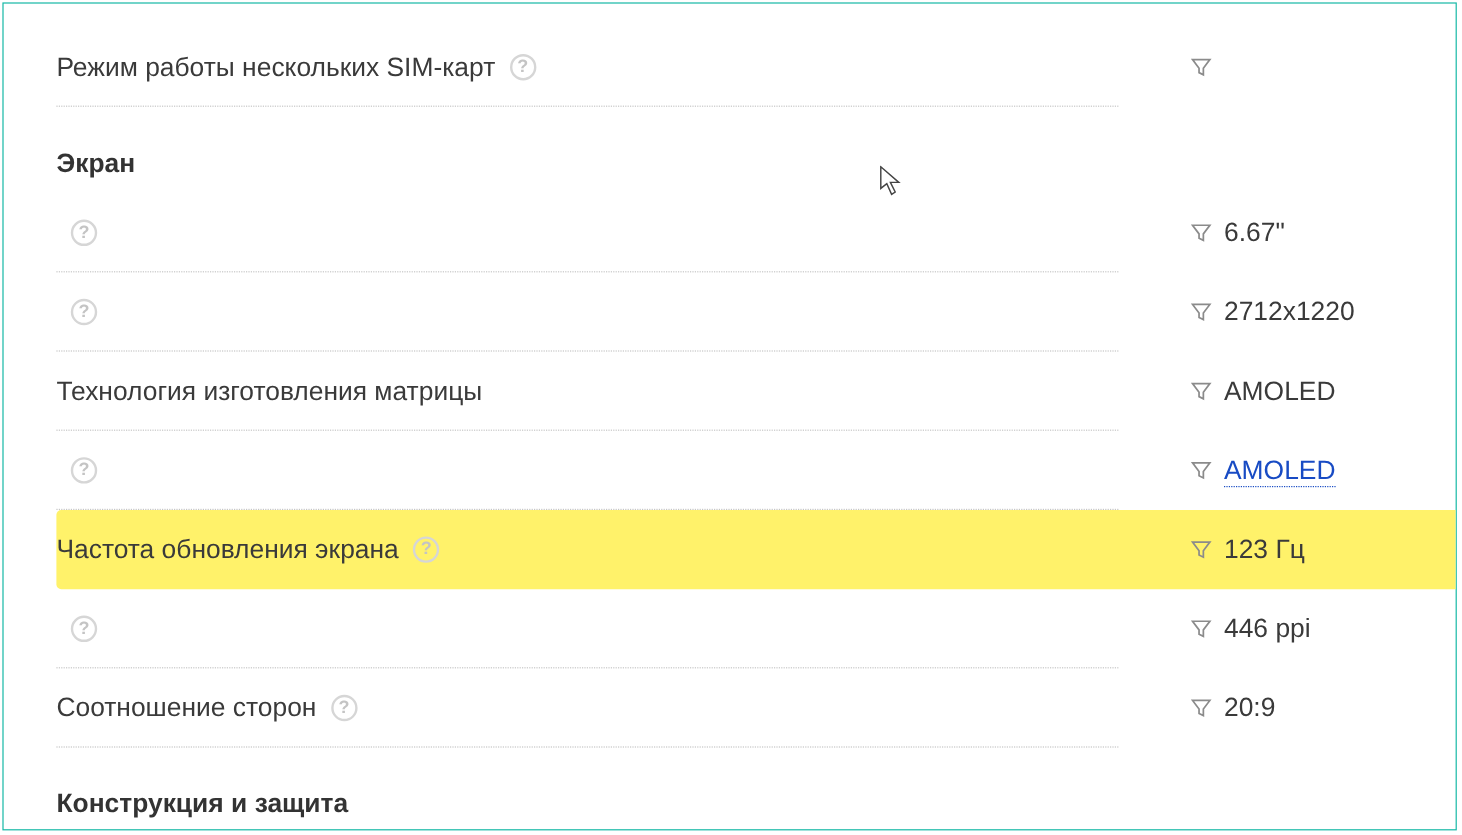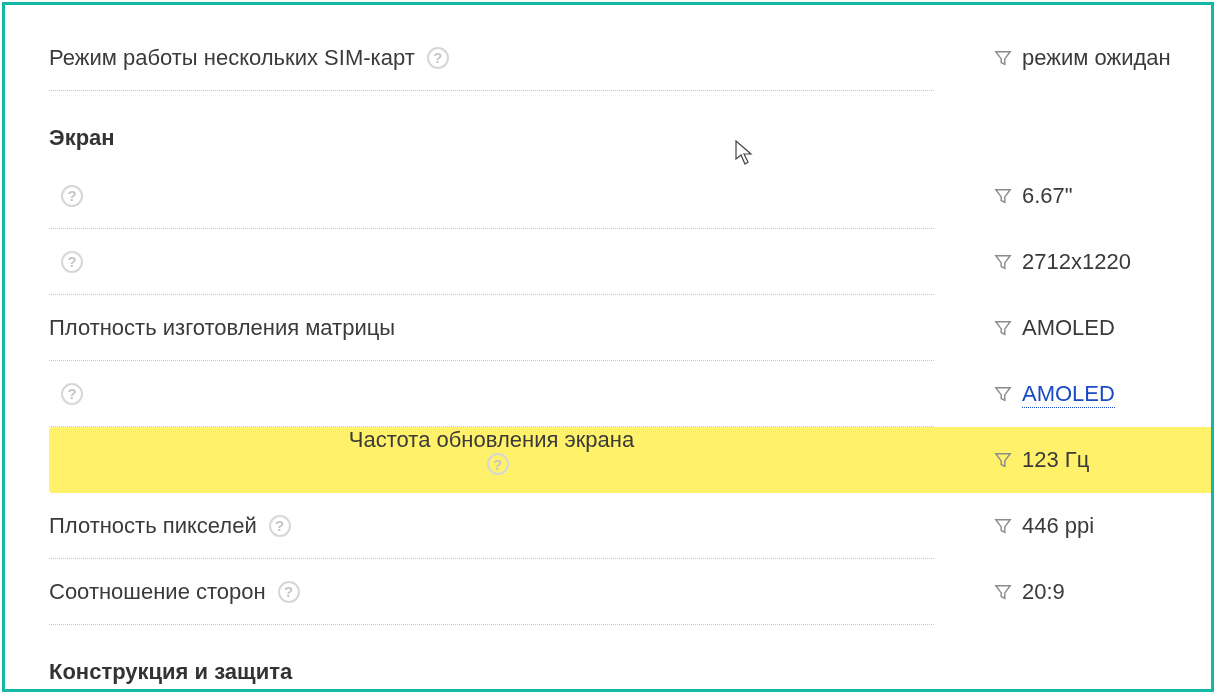--- a/index.html
+++ b/index.html
@@ -9,21 +9,21 @@
     width: 1218px;
     height: 696px;
     font-family: "Segoe UI", Arial, sans-serif;
     background: #fff;
   }
   .frame {
     position: absolute;
     top: 2px; left: 2px;
     width: 1212px;
     height: 690px;
-    border: 3px solid #14b8a6;
+    border: 1px solid #14b8a6;
     background: #fff;
     overflow: hidden;
   }
   .content {
     position: absolute;
     left: 44px;
     top: 20px;
     width: 1200px;
   }
   .row {
@@ -71,21 +71,21 @@
     width: 18px; height: 18px;
     margin-right: 10px;
     flex-shrink: 0;
   }
   .funnel svg { display:block; }
   .link-val { color: #184bc4; border-bottom: 1px dotted #184bc4; }
   .hl {
     background: #fff26a;
     border-radius: 4px;
   }
-  .hl .label-cell { border-bottom-color: transparent; flex-direction: column; }
+  .hl .label-cell { border-bottom-color: transparent; }
   .cursor {
     position: absolute;
     left: 730px; top: 135px;
     width: 18px; height: 26px;
     pointer-events: none;
   }
   .first .label-cell { border-bottom: 1px dotted #c6c6c6; }
 </style>
 </head>
 <body>
@@ -97,21 +97,20 @@
       <div class="label-cell">
         <span>Режим работы нескольких SIM-карт</span>
         <span class="help">?</span>
       </div>
       <div class="value-cell">
         <span class="funnel">
           <svg viewBox="0 0 20 20">
               <path d="M2 3h16l-6 8v6l-4-2v-4z" fill="none" stroke="#8b8b8b" stroke-width="1.6"></path>
             </svg>
         </span>
-        <span>режим ожидан</span>
       </div>
     </div>
 
     <div class="section-title">Экран</div>
 
     <div id="screen-rows">
         <div class="row">
           <div class="label-cell">
             <span class="help">?</span>
           </div>
@@ -132,21 +131,21 @@
             <span class="funnel">
               <svg viewBox="0 0 20 20">
                 <path d="M2 3h16l-6 8v6l-4-2v-4z" fill="none" stroke="#8b8b8b" stroke-width="1.6"></path>
               </svg>
             </span>
             <span>2712x1220</span>
           </div>
         </div>
         <div class="row">
           <div class="label-cell">
-            <span>Плотность изготовления матрицы</span>
+            <span>Технология изготовления матрицы</span>
           </div>
           <div class="value-cell">
             <span class="funnel">
               <svg viewBox="0 0 20 20">
                 <path d="M2 3h16l-6 8v6l-4-2v-4z" fill="none" stroke="#8b8b8b" stroke-width="1.6"></path>
               </svg>
             </span>
             <span>AMOLED</span>
           </div>
         </div>
@@ -172,21 +171,20 @@
             <span class="funnel">
               <svg viewBox="0 0 20 20">
                 <path d="M2 3h16l-6 8v6l-4-2v-4z" fill="none" stroke="#8b8b8b" stroke-width="1.6"></path>
               </svg>
             </span>
             <span>123 Гц</span>
           </div>
         </div>
         <div class="row">
           <div class="label-cell">
-            <span>Плотность пикселей</span>
             <span class="help">?</span>
           </div>
           <div class="value-cell">
             <span class="funnel">
               <svg viewBox="0 0 20 20">
                 <path d="M2 3h16l-6 8v6l-4-2v-4z" fill="none" stroke="#8b8b8b" stroke-width="1.6"></path>
               </svg>
             </span>
             <span>446 ppi</span>
           </div>

